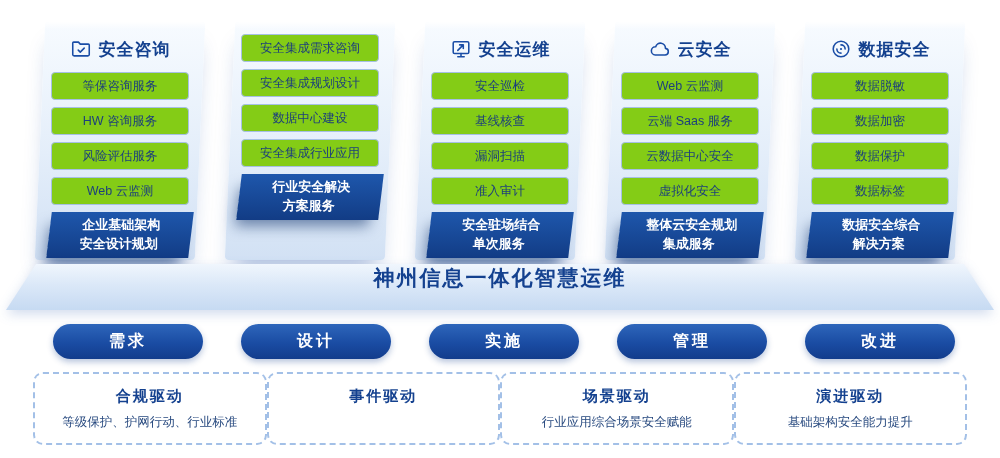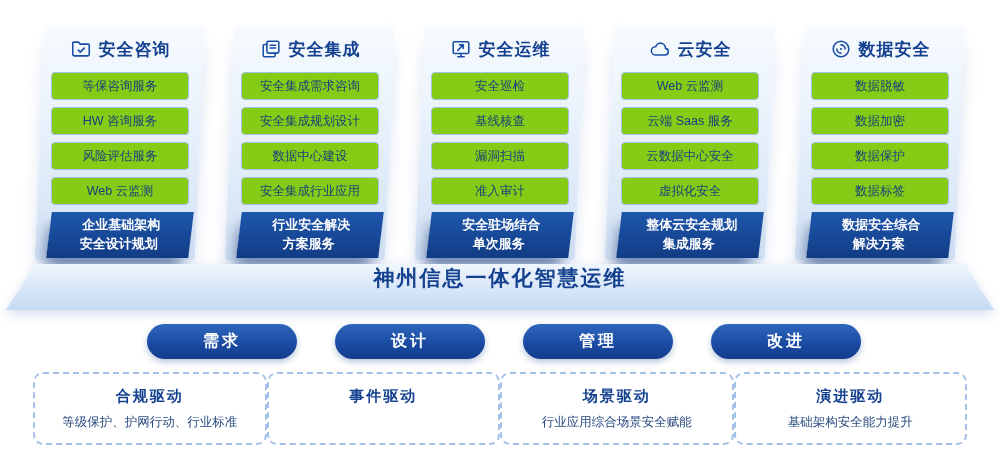--- a/index.html
+++ b/index.html
@@ -77,30 +77,20 @@
         <div class="card-footer">
           <span class="line">企业基础架构</span>
           <span class="line">安全设计规划</span>
         </div>
       </div>
     </div>
 
     <div class="card">
       <div class="card-bg"></div>
       <div class="card-content">
-        <div class="card-header">
-          <span class="icon">
-            <svg width="22" height="22" viewBox="0 0 24 24" fill="none" stroke="#1a4da6" stroke-width="1.7" stroke-linecap="round" stroke-linejoin="round">
-              <rect x="7.5" y="3.5" width="13" height="13" rx="1.5"></rect>
-              <path d="M16.5 16.5 V19 a1.5 1.5 0 0 1 -1.5 1.5 H5 A1.5 1.5 0 0 1 3.5 19 V8.5 A1.5 1.5 0 0 1 5 7 h2.5"></path>
-              <path d="M11 8 h6 M11 11 h6"></path>
-            </svg>
-          </span>
-          <span class="card-title">安全集成</span>
-        </div>
         <div class="card-item">安全集成需求咨询</div>
         <div class="card-item">安全集成规划设计</div>
         <div class="card-item">数据中心建设</div>
         <div class="card-item">安全集成行业应用</div>
         <div class="card-footer">
           <span class="line">行业安全解决</span>
           <span class="line">方案服务</span>
         </div>
       </div>
     </div>
@@ -180,20 +170,21 @@
 
   <div class="banner">
     <div class="banner-shape">
       <span class="banner-title">神州信息一体化智慧运维</span>
     </div>
   </div>
 
   <div class="phases">
     <div class="phase">需求</div>
     <div class="phase">设计</div>
+    <div class="phase">实施</div>
     <div class="phase">管理</div>
     <div class="phase">改进</div>
   </div>
 
   <div class="drivers">
     <div class="driver">
       <div class="driver-title">合规驱动</div>
       <div class="driver-desc">等级保护、护网行动、行业标准</div>
     </div>
     <div class="driver">

